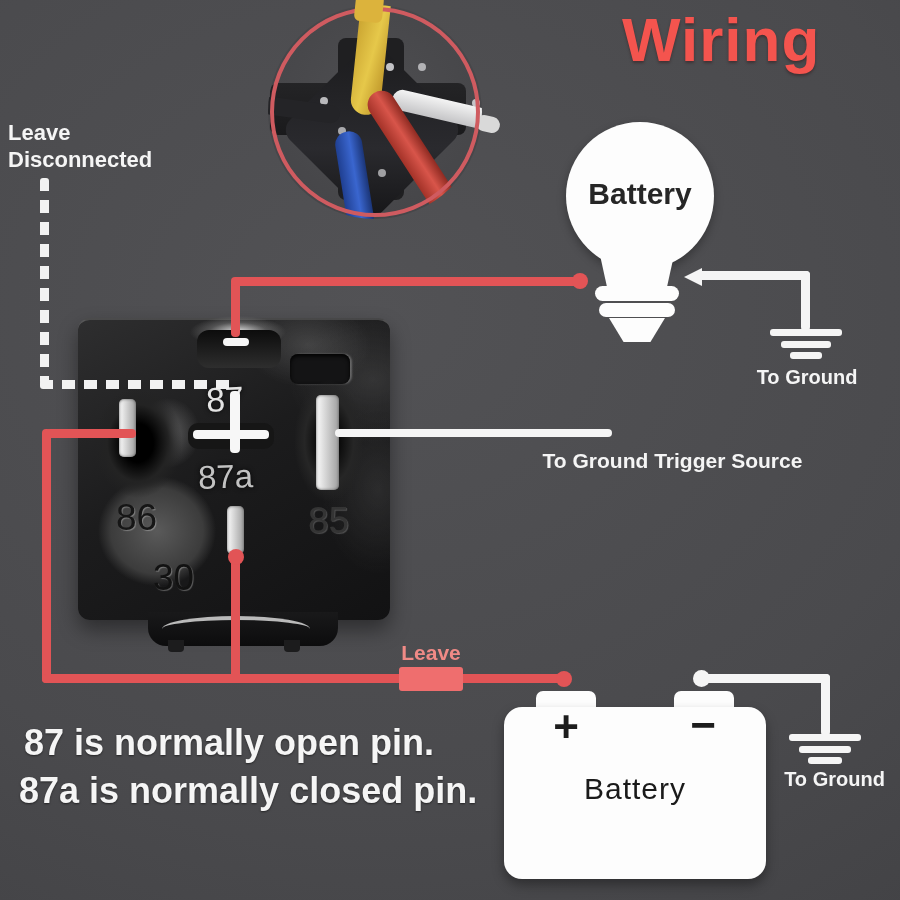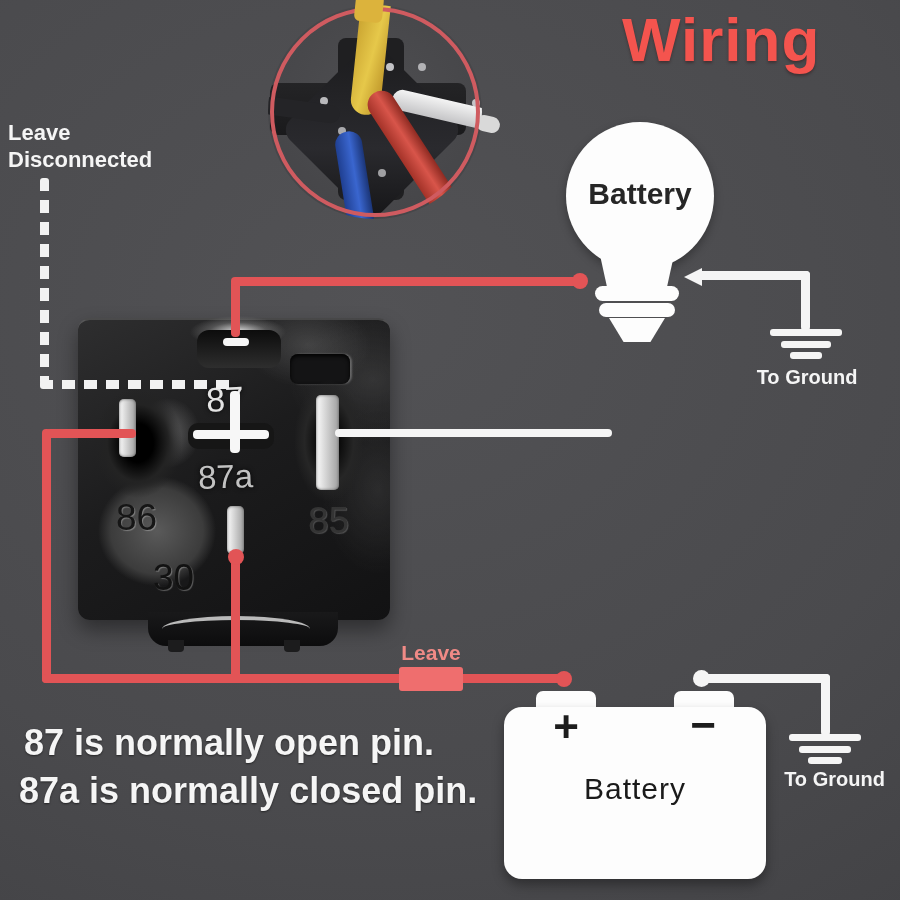--- a/index.html
+++ b/index.html
@@ -140,20 +140,21 @@
 
   <div class="abs" style="left:684px;top:268px;width:0;height:0;border-top:9px solid transparent;border-bottom:9px solid transparent;border-right:18px solid #f5f5f5;z-index:4;"></div>
   <div class="wire white" style="left:698px;top:271px;width:112px;height:9px;"></div>
   <div class="wire white" style="left:801px;top:271px;width:9px;height:60px;"></div>
   <div class="gline" style="left:770px;top:329px;width:72px;"></div>
   <div class="gline" style="left:781px;top:341px;width:50px;"></div>
   <div class="gline" style="left:790px;top:352px;width:32px;"></div>
   <div class="txt" style="left:742px;top:366px;width:130px;text-align:center;font-size:20px;">To Ground</div>
 
   <div class="wire white" style="left:335px;top:429px;width:277px;height:8px;"></div>
+  <div class="txt" style="left:505px;top:449px;width:335px;text-align:center;font-size:21px;">To Ground Trigger Source</div>
 
   <div class="white-shape" style="left:536px;top:691px;width:60px;height:24px;border-radius:7px;"></div>
   <div class="white-shape" style="left:674px;top:691px;width:60px;height:24px;border-radius:7px;"></div>
   <div class="white-shape" style="left:504px;top:707px;width:262px;height:172px;border-radius:18px;box-shadow:0 6px 12px rgba(0,0,0,.35);"></div>
   <div class="abs" style="left:541px;top:702px;width:50px;text-align:center;font-size:44px;font-weight:600;color:#1d1d1d;z-index:3;">+</div>
   <div class="abs" style="left:678px;top:700px;width:50px;text-align:center;font-size:44px;font-weight:700;color:#1d1d1d;z-index:3;">−</div>
   <div class="abs" style="left:504px;top:772px;width:262px;text-align:center;font-size:30px;font-weight:500;color:#1a1a1a;z-index:3;letter-spacing:1px;">Battery</div>
 
   <div class="dot white" style="left:693px;top:670px;width:17px;height:17px;"></div>
   <div class="wire white" style="left:700px;top:674px;width:130px;height:9px;"></div>

